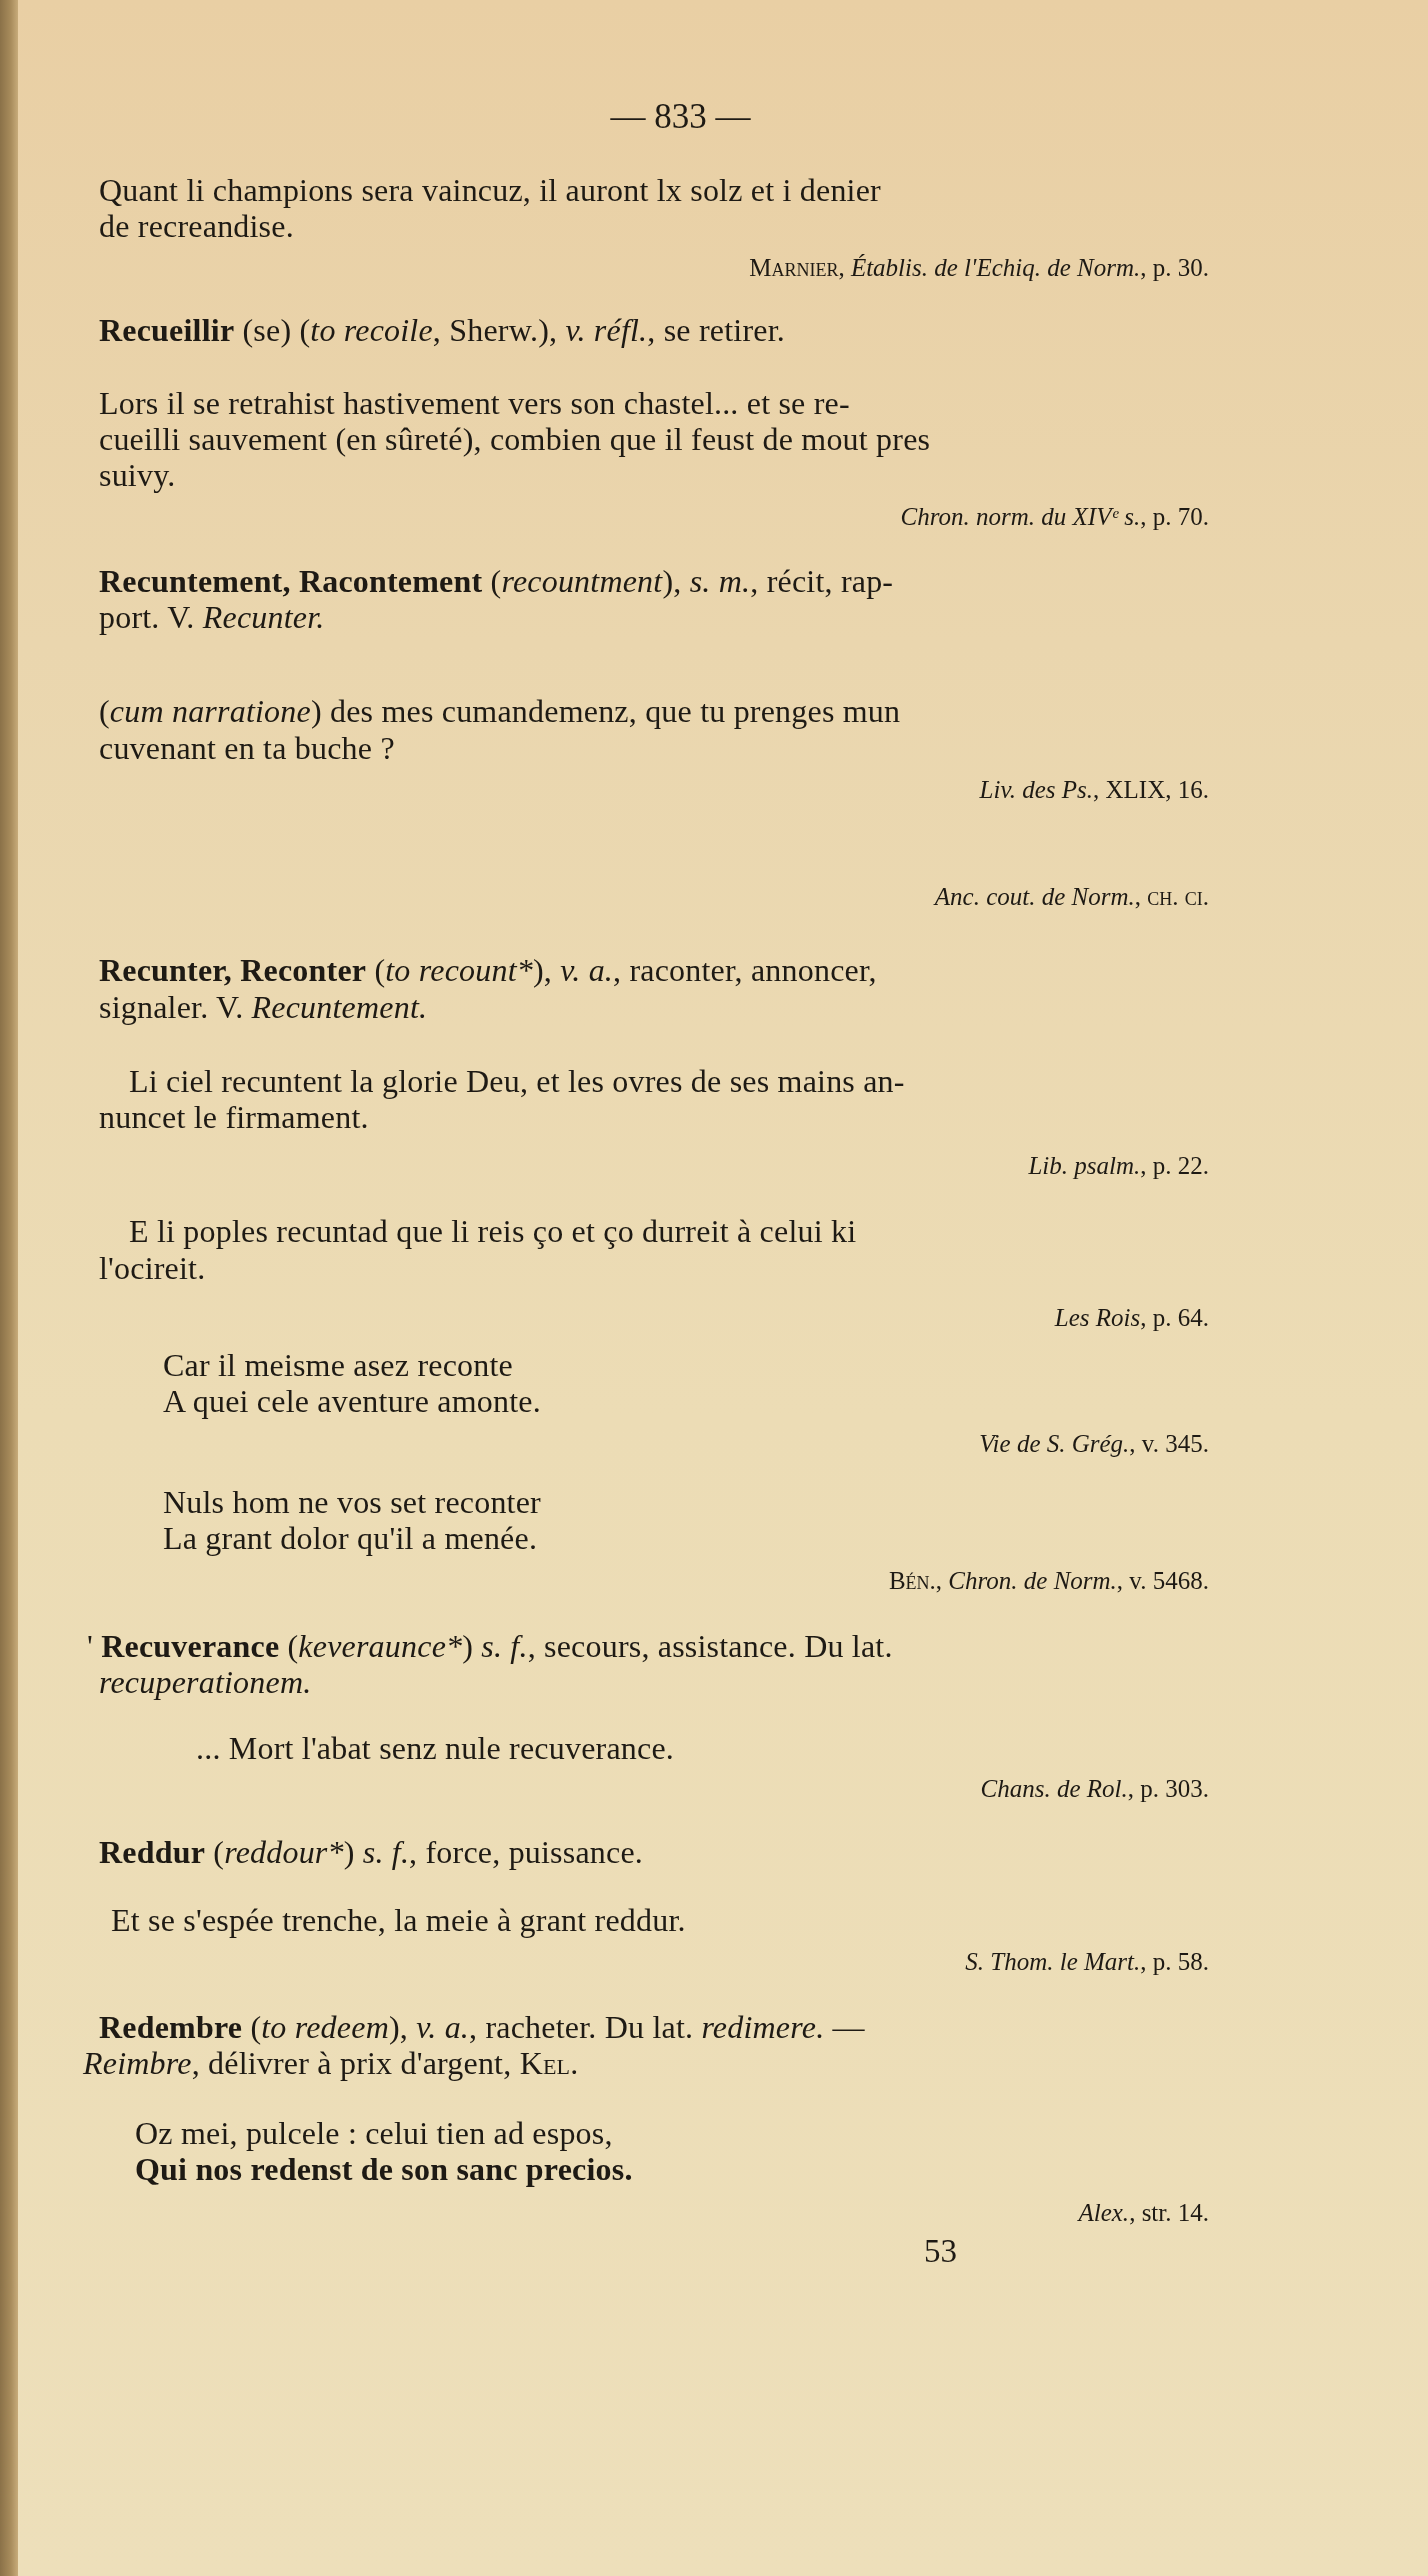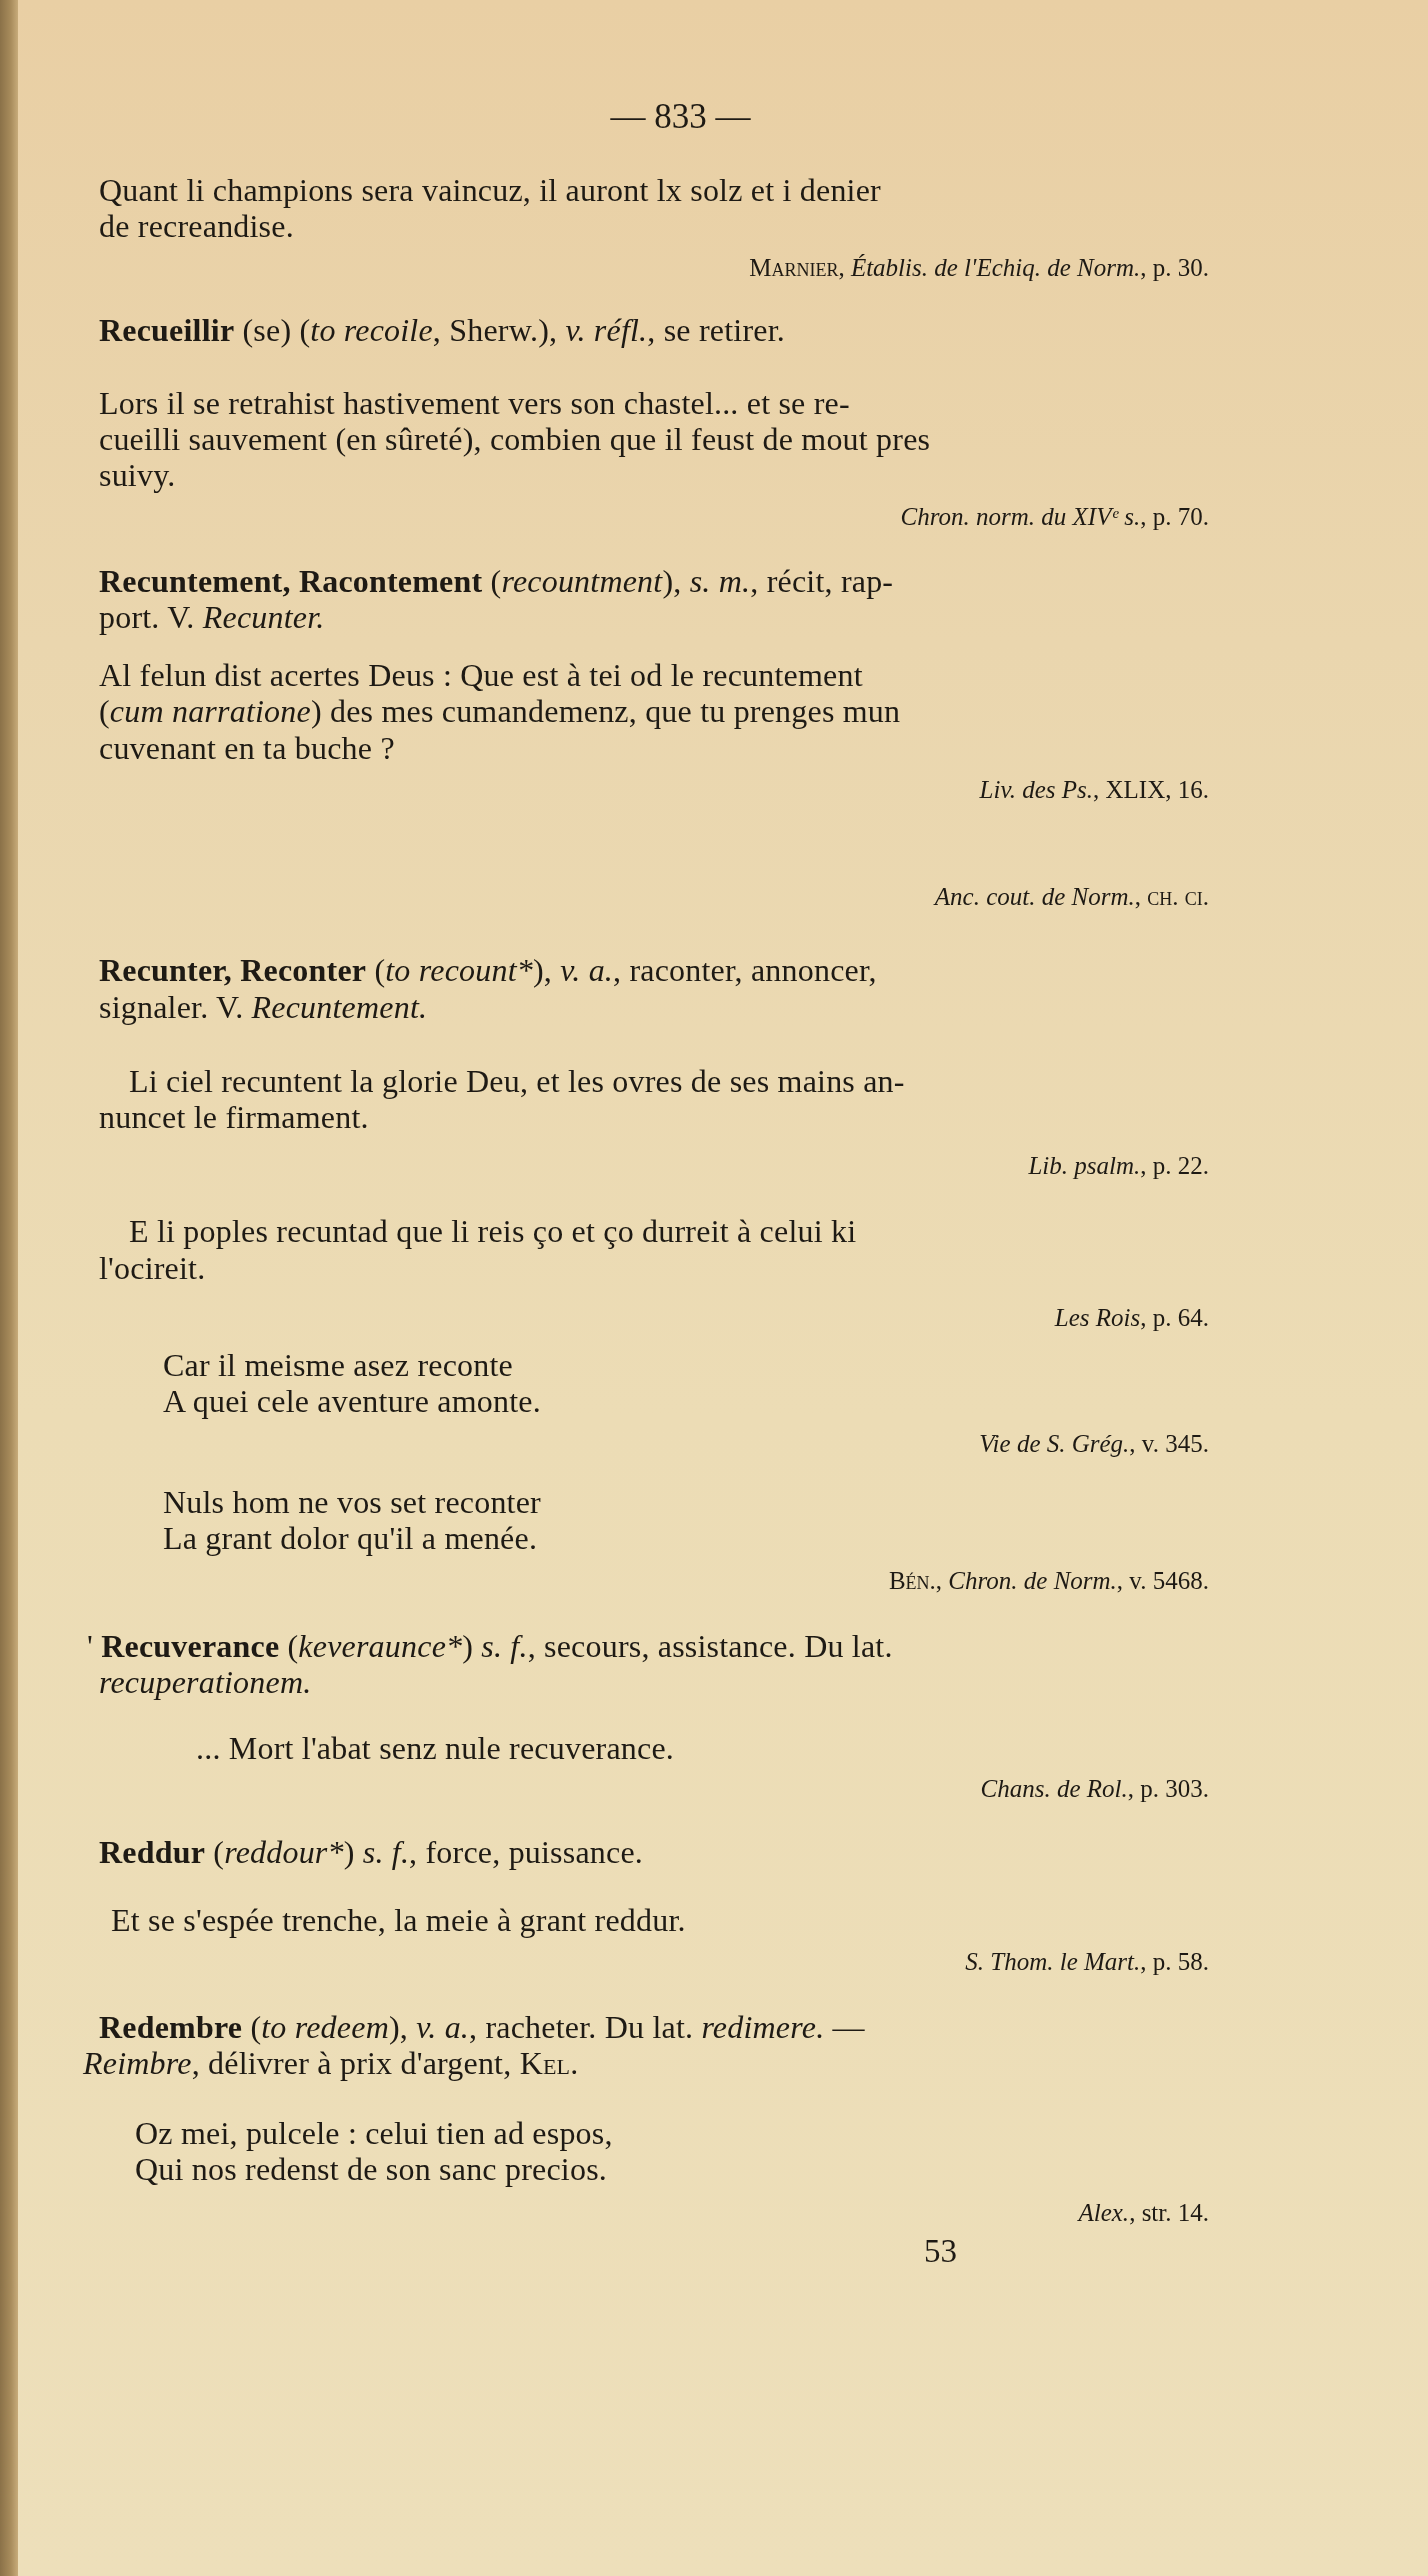--- a/index.html
+++ b/index.html
@@ -49,21 +49,20 @@
     <span class="it">Chron. norm. du XIVᵉ s.</span><span>, p. 70.</span>
   </div>
 
   <div class="abs body-text" style="left:99px; top:563px;">
     <span class="hw">Recuntement, Racontement</span> (<span class="it">recountment</span>), <span class="it">s. m.</span><span>, récit, rap-</span>
   </div>
   <div class="abs body-text" style="left:99px; top:599px;">
     <span>port. V. </span><span class="it">Recunter.</span>
   </div>
 
-  <div class="abs body-text" style="left:99px; top:657px;">Al felun dist acertes Deus : Que est à tei od le recuntement</div>
   <div class="abs body-text" style="left:99px; top:693px;">(<span class="it">cum narratione</span>) <span>des mes cumandemenz, que tu prenges mun</span></div>
   <div class="abs body-text" style="left:99px; top:730px;">cuvenant en ta buche ?</div>
   <div class="abs cite" style="top:776px;">
     <span class="it">Liv. des Ps.</span><span>, XLIX, 16.</span>
   </div>
 
   <div class="abs cite" style="top:883px;">
     <span class="it">Anc. cout. de Norm.</span><span class="sc">, ch. ci.</span>
   </div>
 
@@ -120,20 +119,20 @@
   </div>
 
   <div class="abs body-text" style="left:99px; top:2009px;">
     <span class="hw">Redembre</span> (<span class="it">to redeem</span>), <span class="it">v. a.</span><span>, racheter. Du lat. </span><span class="it">redimere.</span><span> —</span>
   </div>
   <div class="abs body-text" style="left:83px; top:2045px;">
     <span class="it">Reimbre</span><span>, délivrer à prix d'argent, </span><span class="sc">Kel.</span>
   </div>
 
   <div class="abs body-text" style="left:135px; top:2115px;">Oz mei, pulcele : celui tien ad espos,</div>
-  <div class="abs body-text" style="left:135px; top:2151px;">Qui nos redenst de son sanc precios.</div>
+  <div class="abs body-text" style="left:135px; top:2151px;font-weight:bold;">Qui nos redenst de son sanc precios.</div>
   <div class="abs cite" style="top:2199px;">
     <span class="it">Alex.</span><span>, str. 14.</span>
   </div>
 
   <div class="abs sig" style="left:924px; top:2233px;">53</div>
 </div>
 
 
 </body></html>

